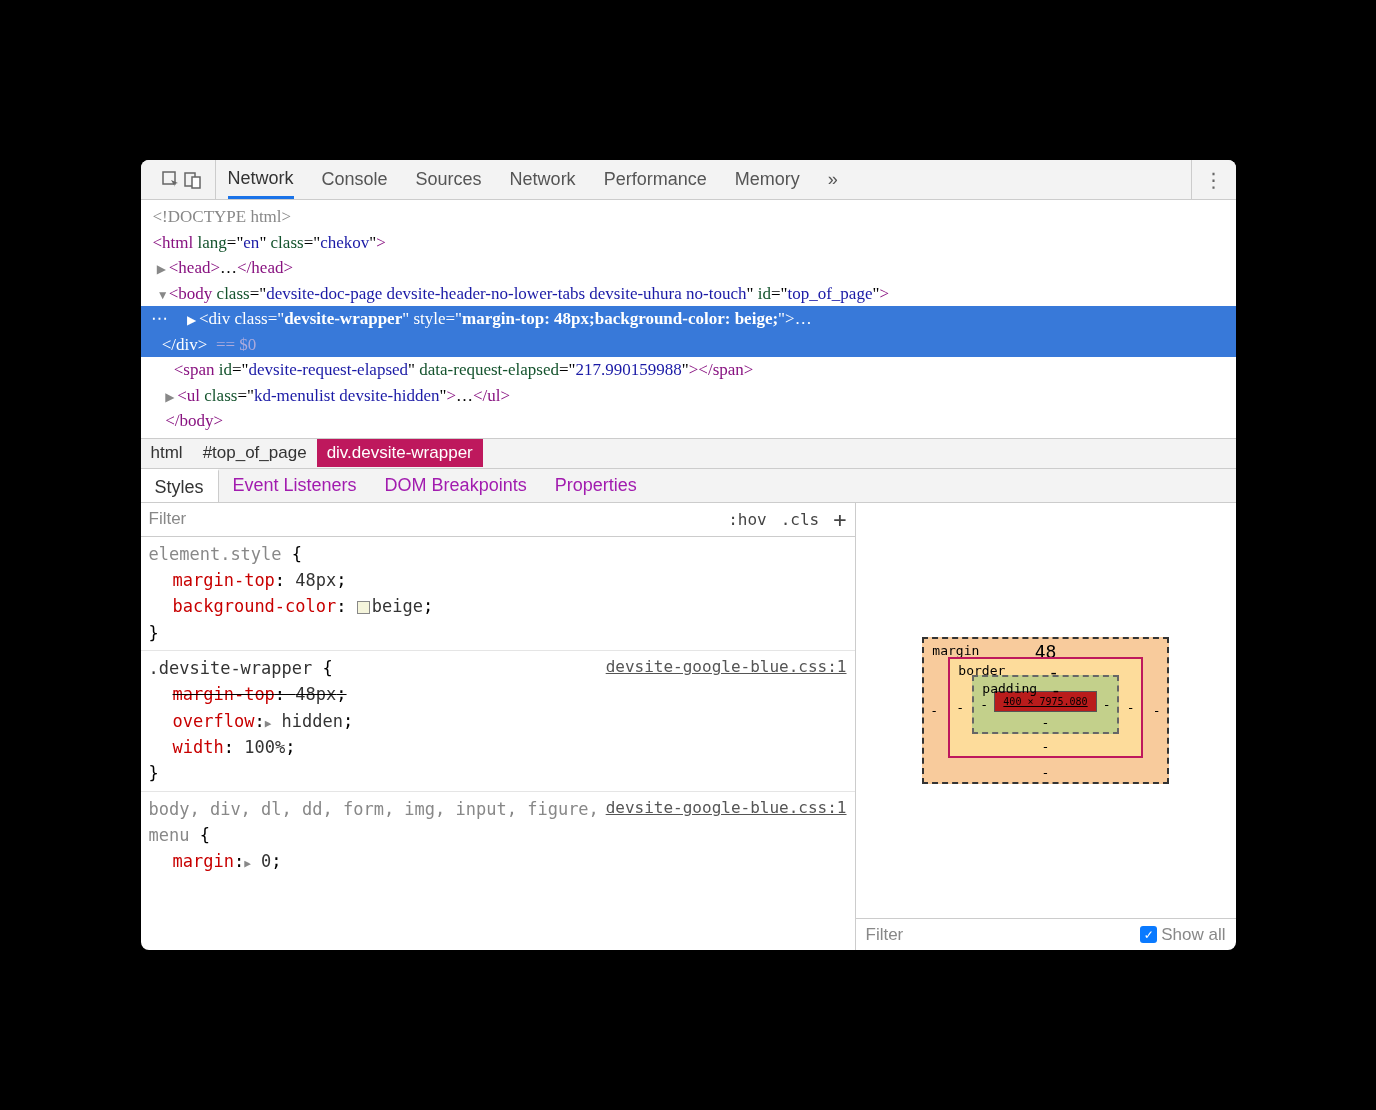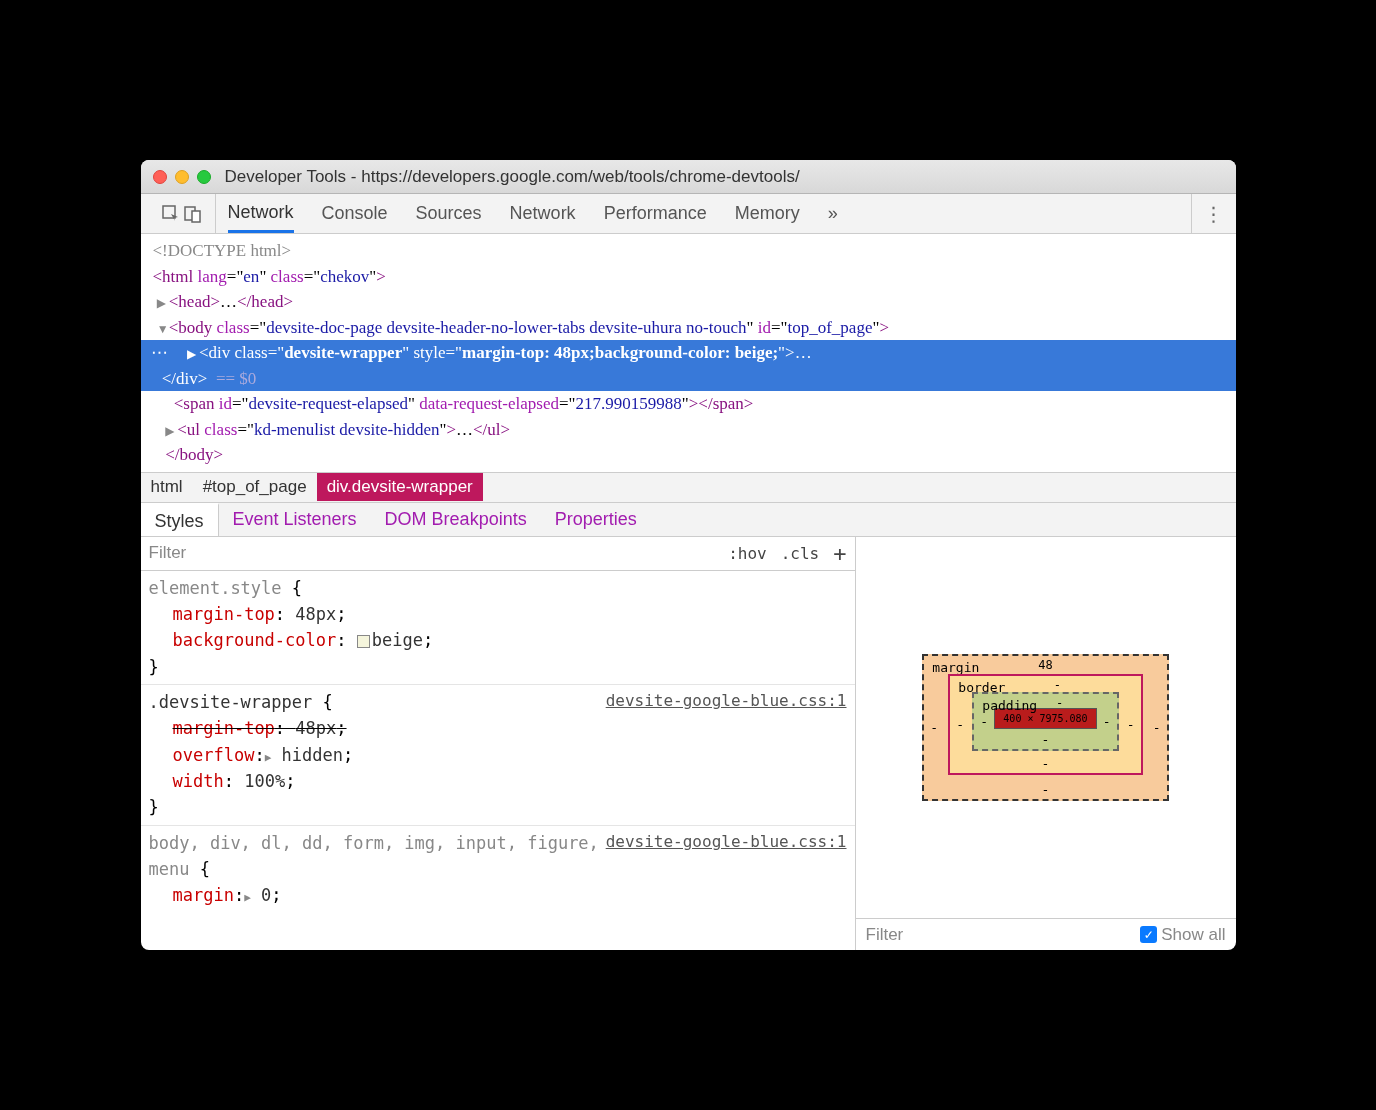--- a/index.html
+++ b/index.html
@@ -54,21 +54,21 @@
   font-family: Liberation Serif, serif;
   font-size: 17px;
   padding: 4px 0;
   overflow: hidden;
   line-height: 1.5;
   flex-shrink: 0;
 }
 .dom-line { white-space: nowrap; padding: 0 12px; }
 .dom-line.selected { background: #3879d9; color: #fff; padding-left: 0; }
 .tag { color: #881280; }
-.attr-name { color: #a21caf; }
+.attr-name { color: #14532d; }
 .attr-value { color: #1a1aa6; }
 .selected .tag, .selected .attr-name, .selected .attr-value { color: #fff; }
 .selected .bold-attr { font-weight: bold; }
 .comment { color: #888; }
 .ellipsis-gutter { background: #3879d9; color:#fff; display:inline-block; width:38px; text-align:center; }
 .tri { color: #888; font-size: 12px; display:inline-block; width:12px; }
 .selected .tri { color:#fff; }
 .dollar { color: #bbb; }
 .selected .dollar { color: #aad; }
 .breadcrumb {
@@ -125,23 +125,23 @@
   border: 2px dashed #333;
   background: #f8cb9c;
   padding: 18px 24px 24px 24px;
   position: relative;
   font-family: Menlo,Monaco,monospace;
   font-size: 14px;
   text-align:center;
 }
 .bm-label { position:absolute; top:4px; left:8px; font-size:13px; }
 .bm-border { border: 2px solid #be185d; background: #fddc9b; padding: 16px 22px 22px 22px; position:relative; }
-.bm-padding { border: 2px dashed #666; background: #c3d08b; padding: 14px 20px 20px 20px; position:relative;}
+.bm-padding { border: 2px dashed #666; background: #c3d08b; padding: 14px 20px 20px 20px; position:relative;text-decoration:underline;}
 .bm-content { border: 1px solid #555; background: #b91c1c; padding: 4px 8px; font-size:10px; }
-.bm-top { position:absolute; top:2px; left:50%; transform:translateX(-50%); font-size:12px;}
+.bm-top { position:absolute; top:2px; left:50%; transform:translateX(-50%); font-size:18px;}
 .bm-side { position:absolute; font-size:13px; }
 .bm-left { left:6px; top:50%; transform:translateY(-50%);}
 .bm-right { right:6px; top:50%; transform:translateY(-50%);}
 .bm-bottom { bottom:2px; left:50%; transform:translateX(-50%);}
 .computed-filter {
   height: 32px;
   border-top: 1px solid #ccc;
   display:flex;
   align-items:center;
   padding: 0 10px;
@@ -149,28 +149,20 @@
   color:#888;
 }
 .computed-filter .spacer { flex:1; }
 .checkbox { width:17px; height:17px; background:#0a7aff; border-radius:3px; display:inline-flex; align-items:center; justify-content:center; color:#fff; font-size:12px; margin-right:4px;}
 </style>
 </head>
 <body>
 
 <div class="window">
 
-  <div class="titlebar">
-    <div class="traffic-lights">
-      <div class="light red"></div>
-      <div class="light yellow"></div>
-      <div class="light green"></div>
-    </div>
-    <div class="title">Developer Tools - https://developers.google.com/web/tools/chrome-devtools/</div>
-  </div>
 
   <div class="toolbar">
     <div class="toolbar-icons">
       <div class="tb-icon">
         <svg width="20" height="20" viewBox="0 0 20 20">
             <rect x="2" y="2" width="12" height="12" fill="none" stroke="#666" stroke-width="1.5"></rect>
             <path d="M10 10 L17 13 L13 14 L14 17 Z" fill="#666"></path>
           </svg>
       </div>
       <div class="tb-icon">

